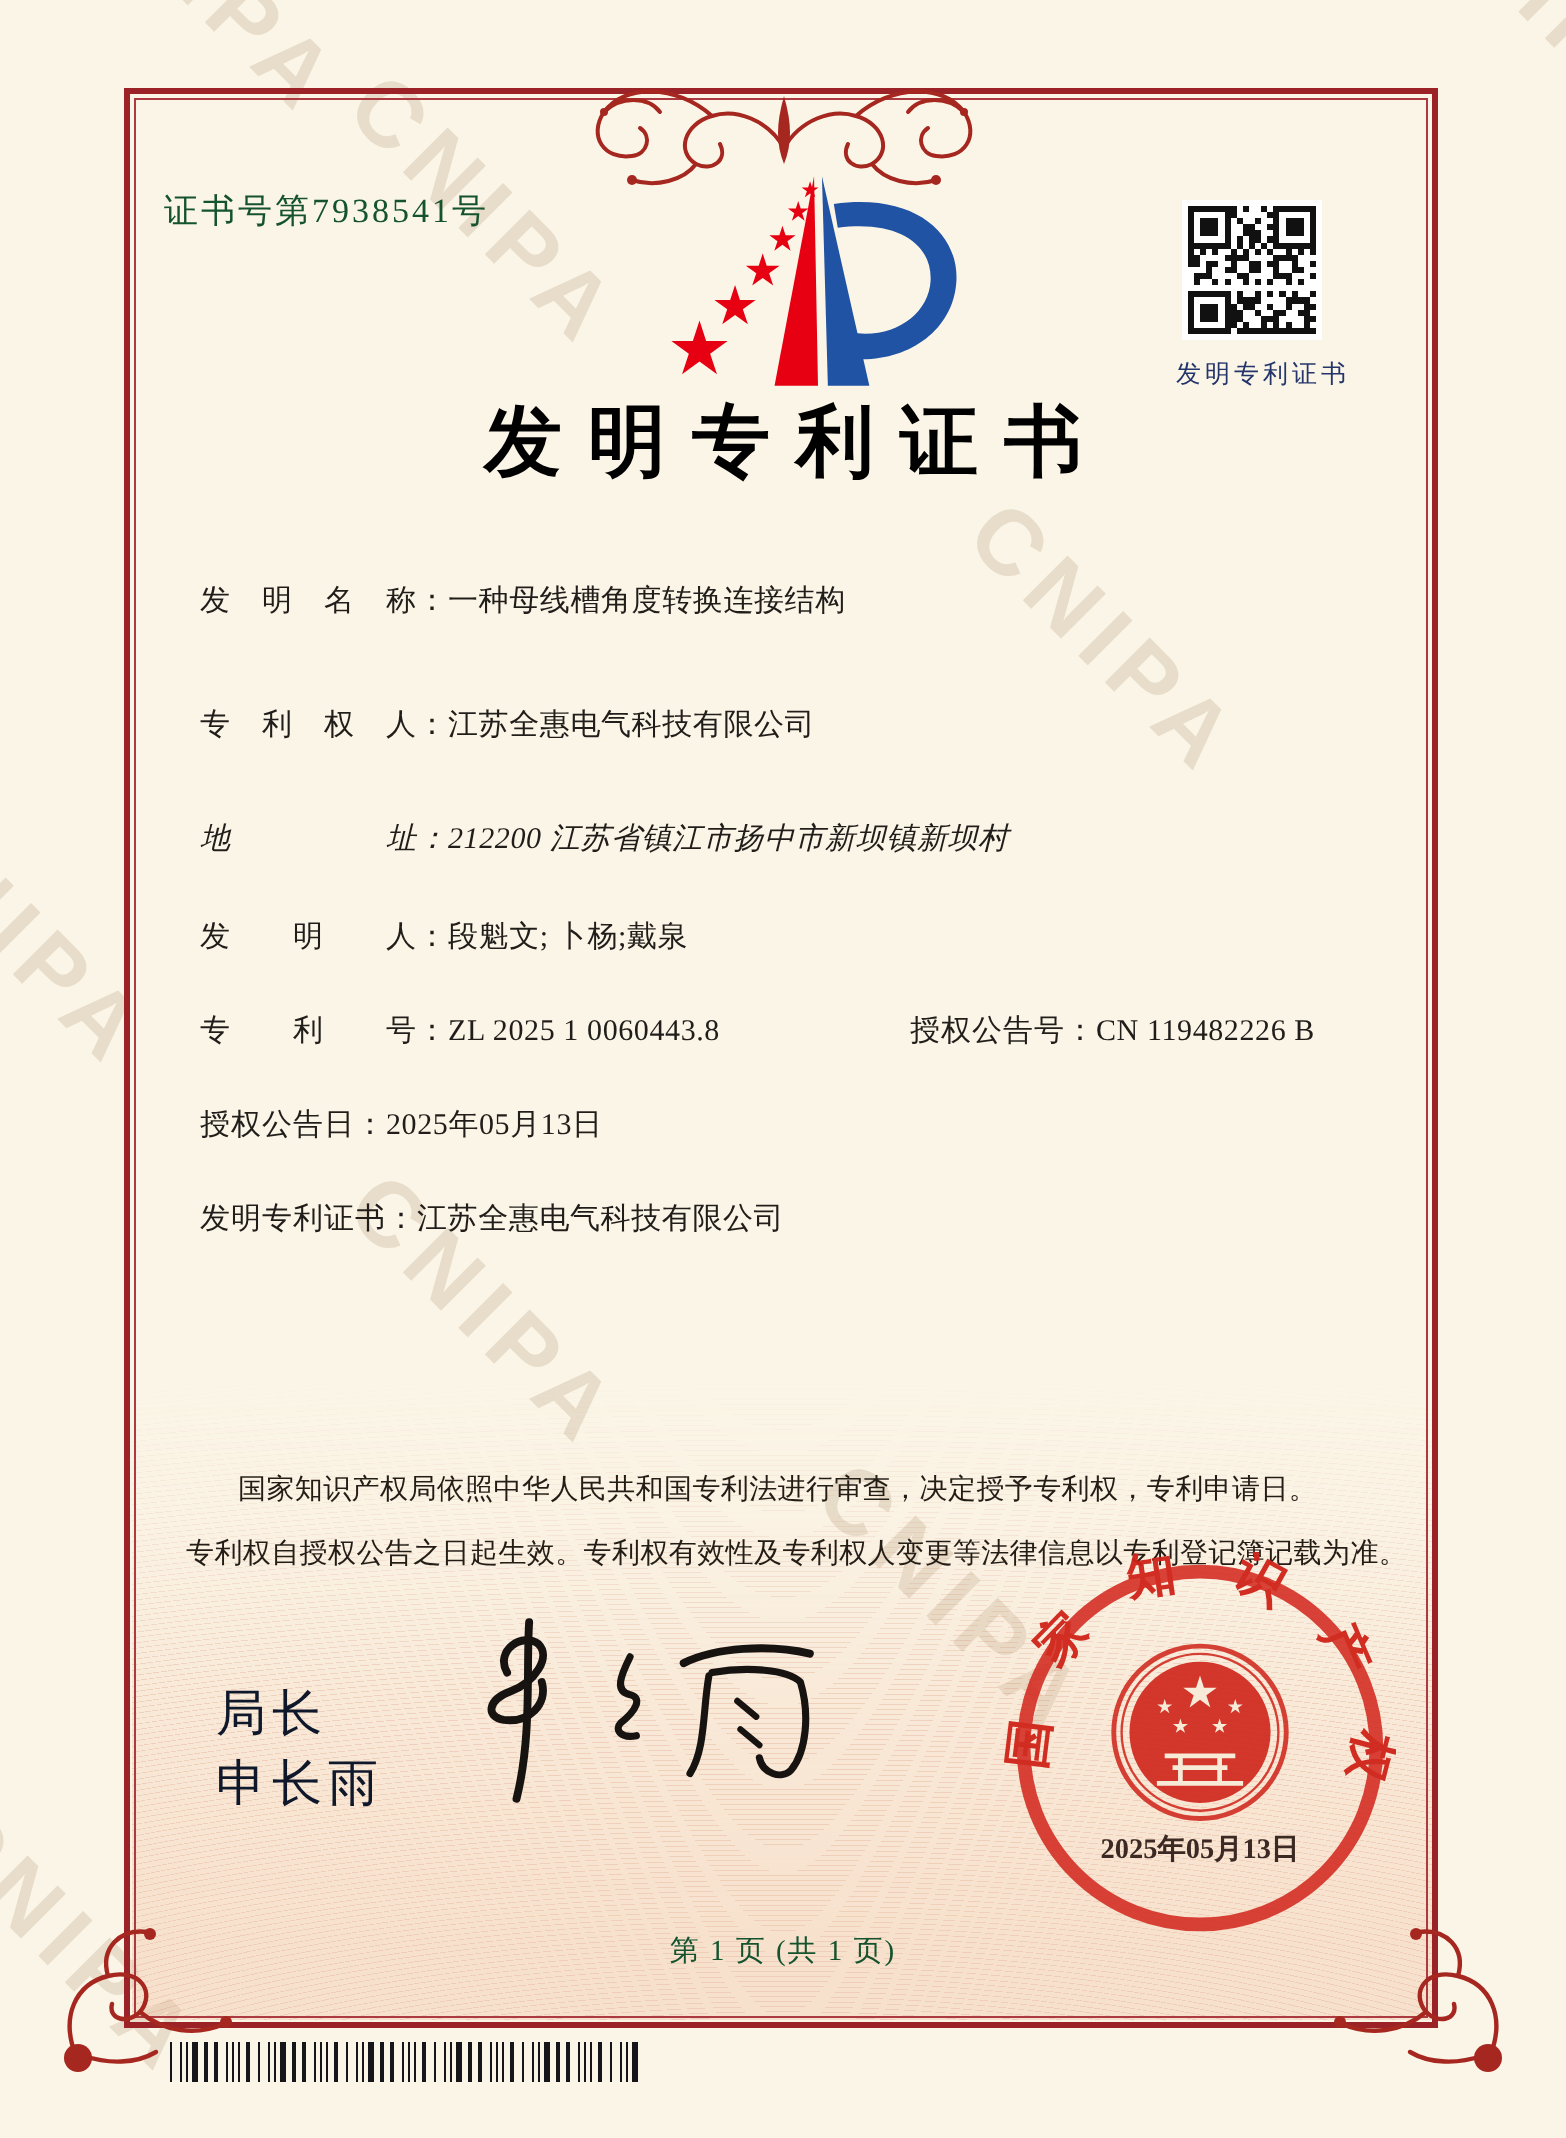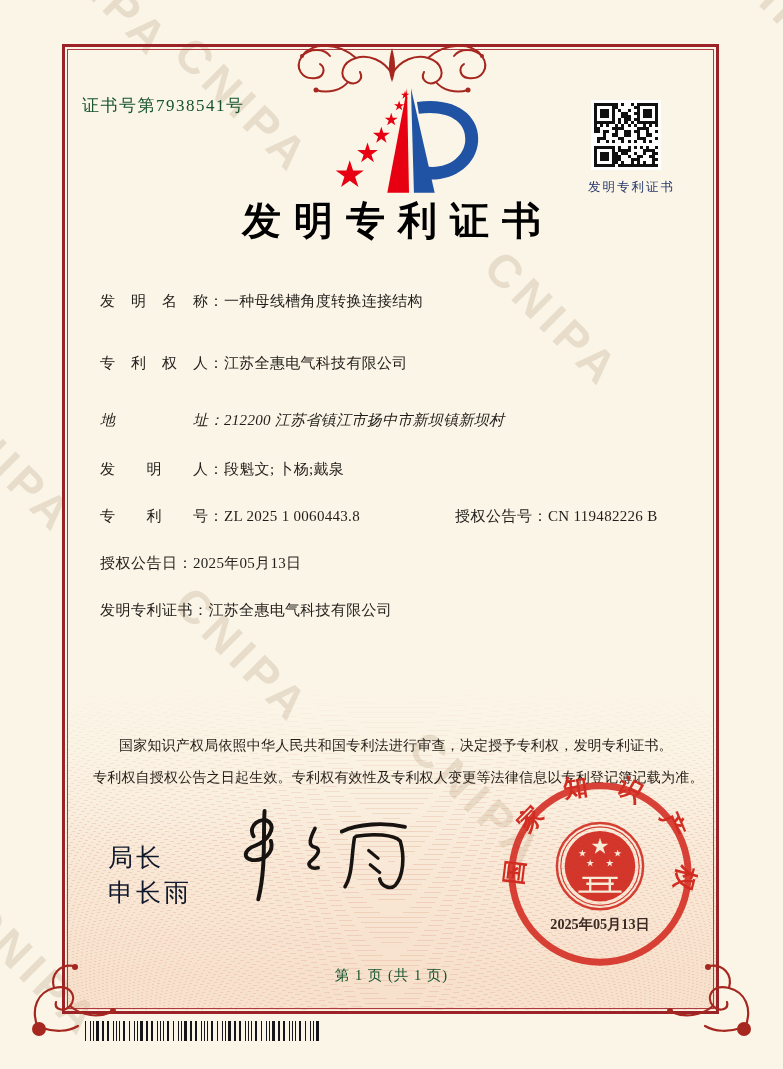--- a/index.html
+++ b/index.html
@@ -333,21 +333,21 @@
         <div>
           <span class="flabel">授权公告日：</span><span class="fvalue">2025年05月13日</span>
         </div>
       </div>
       <div class="frow">
         <span class="flabel">发明专利证书：</span><span class="fvalue">江苏全惠电气科技有限公司</span>
       </div>
     </div>
 
     <div class="statement">
-      <div class="l1">国家知识产权局依照中华人民共和国专利法进行审查，决定授予专利权，发明专利证书。</div>
+      <div class="l1">国家知识产权局依照中华人民共和国专利法进行审查，决定授予专利权，专利申请日。</div>
       <div class="l2">专利权自授权公告之日起生效。专利权有效性及专利权人变更等法律信息以专利登记簿记载为准。</div>
     </div>
 
     <div class="signer">
       <div>局长</div>
       <div>申长雨</div>
     </div>
 
     <svg class="signature" viewBox="0 0 260 130">
       <g fill="none" stroke="#171310" stroke-linecap="round" stroke-linejoin="round">

